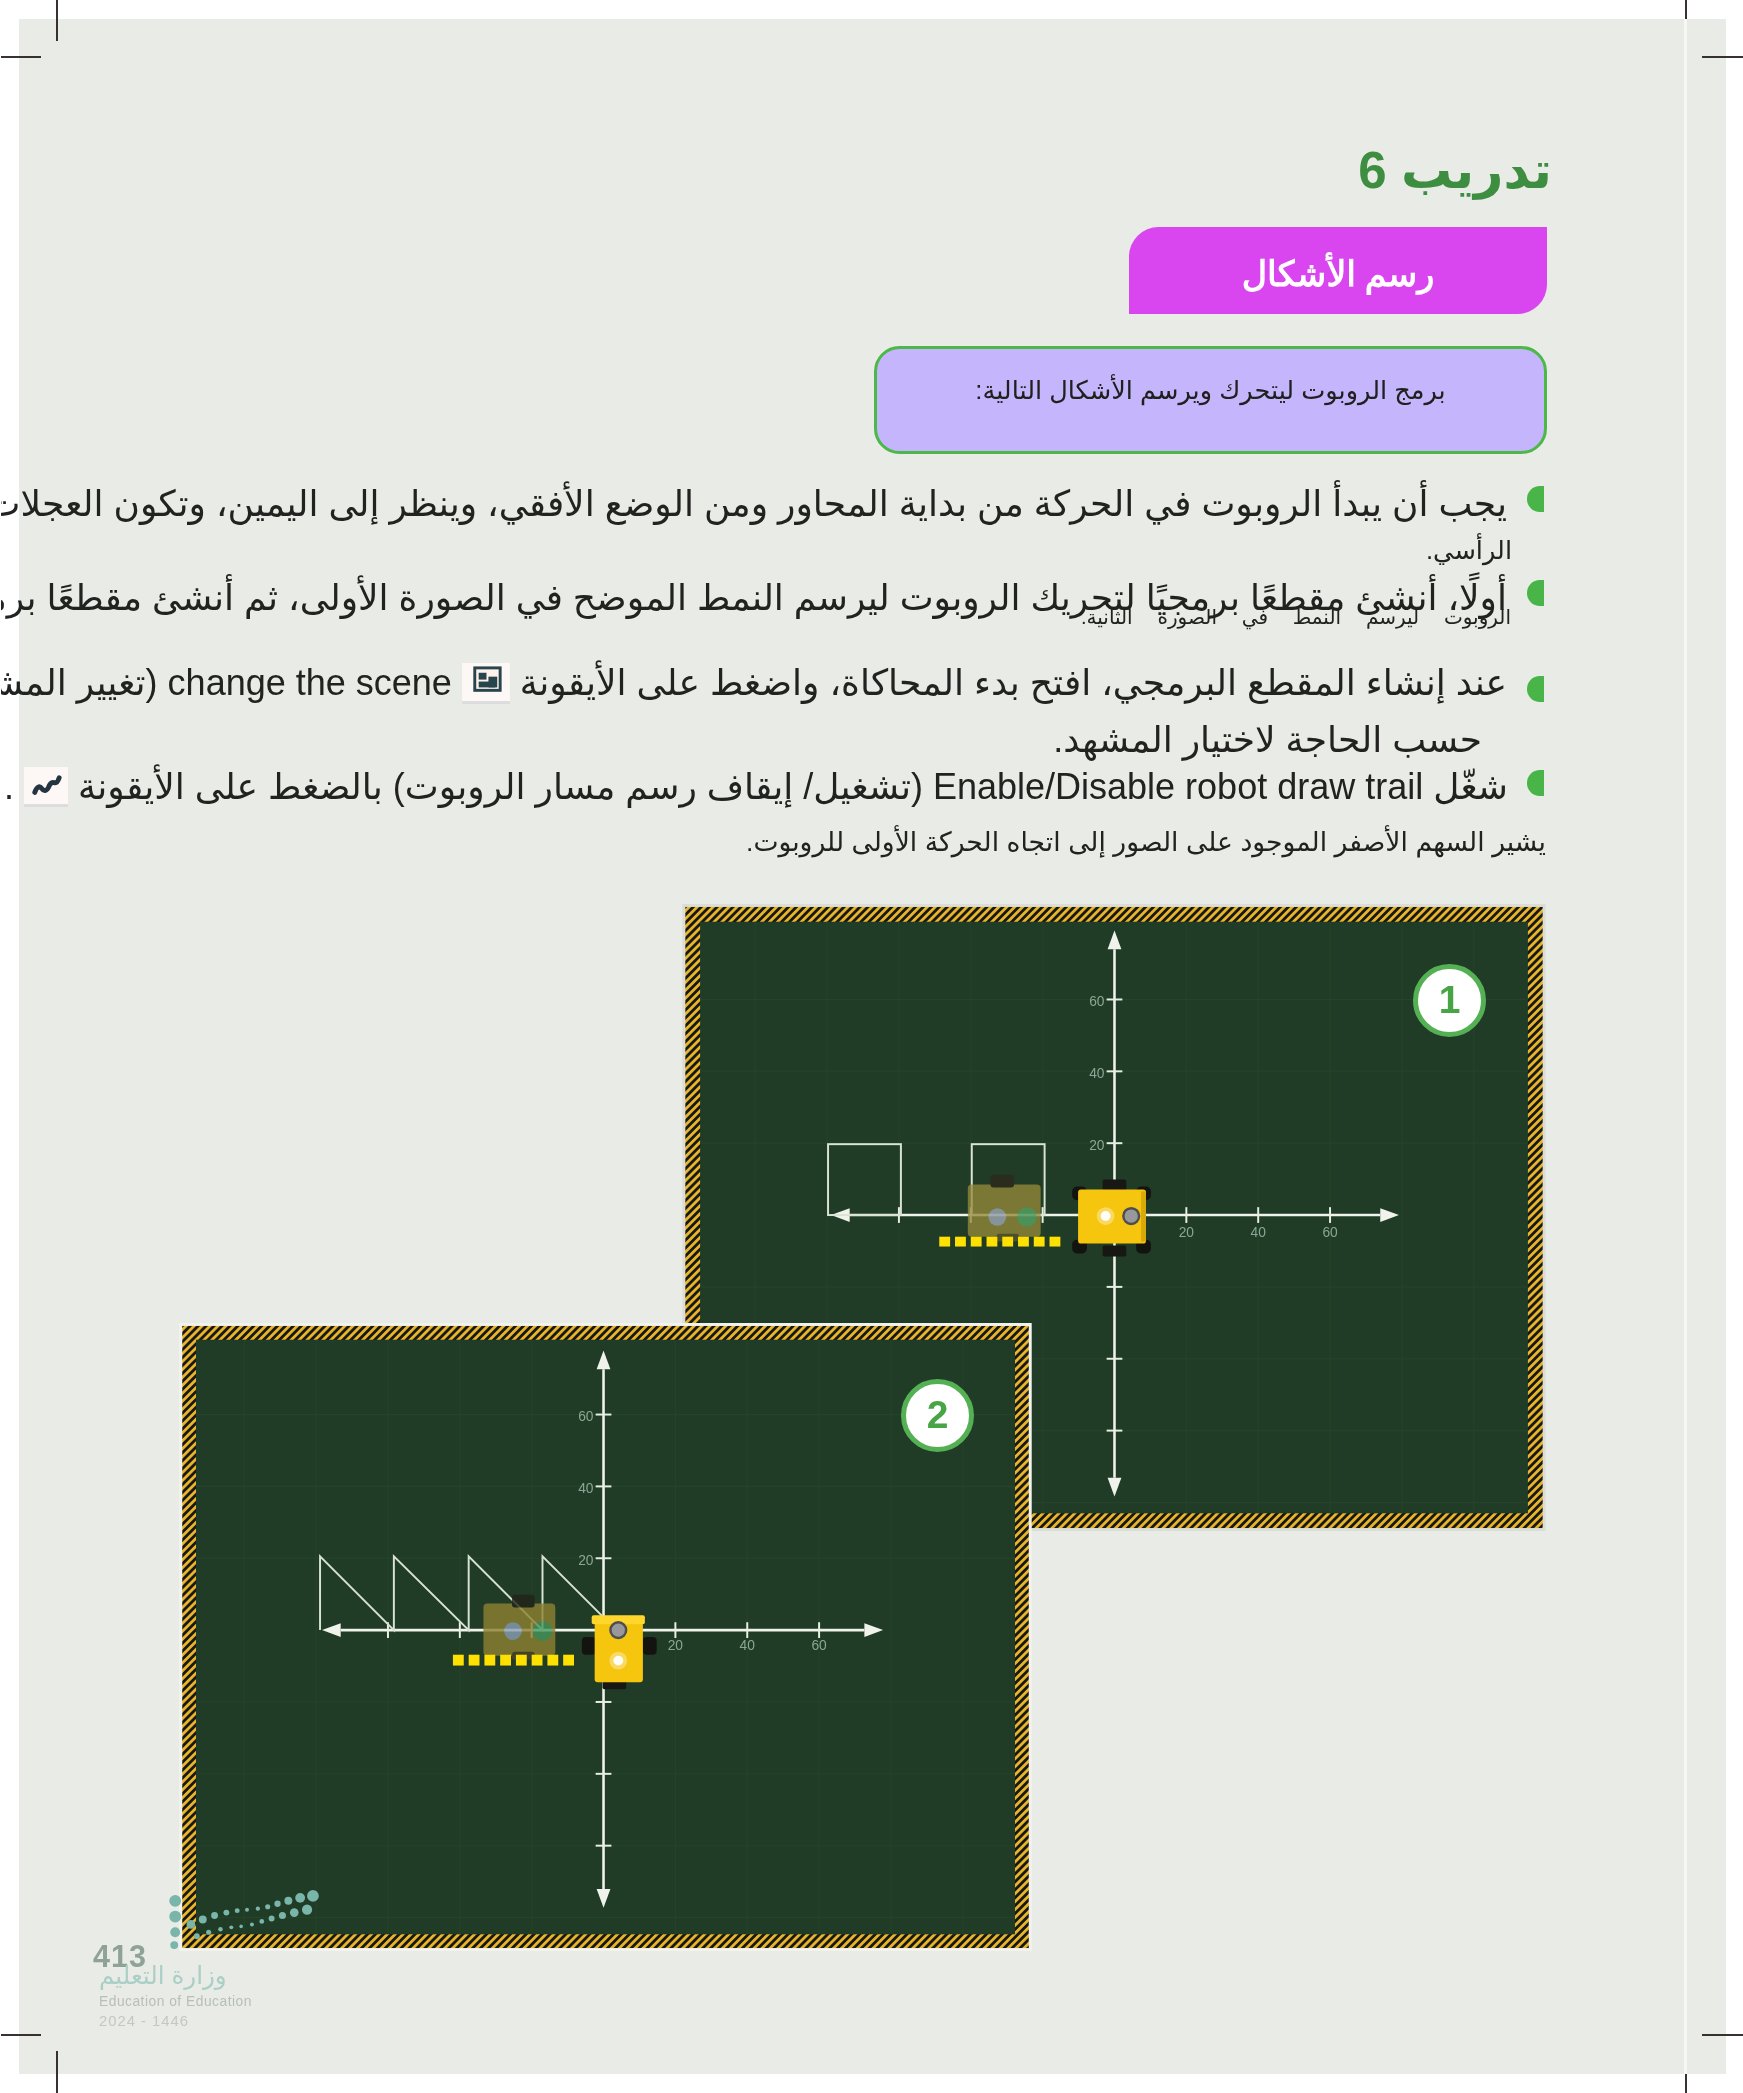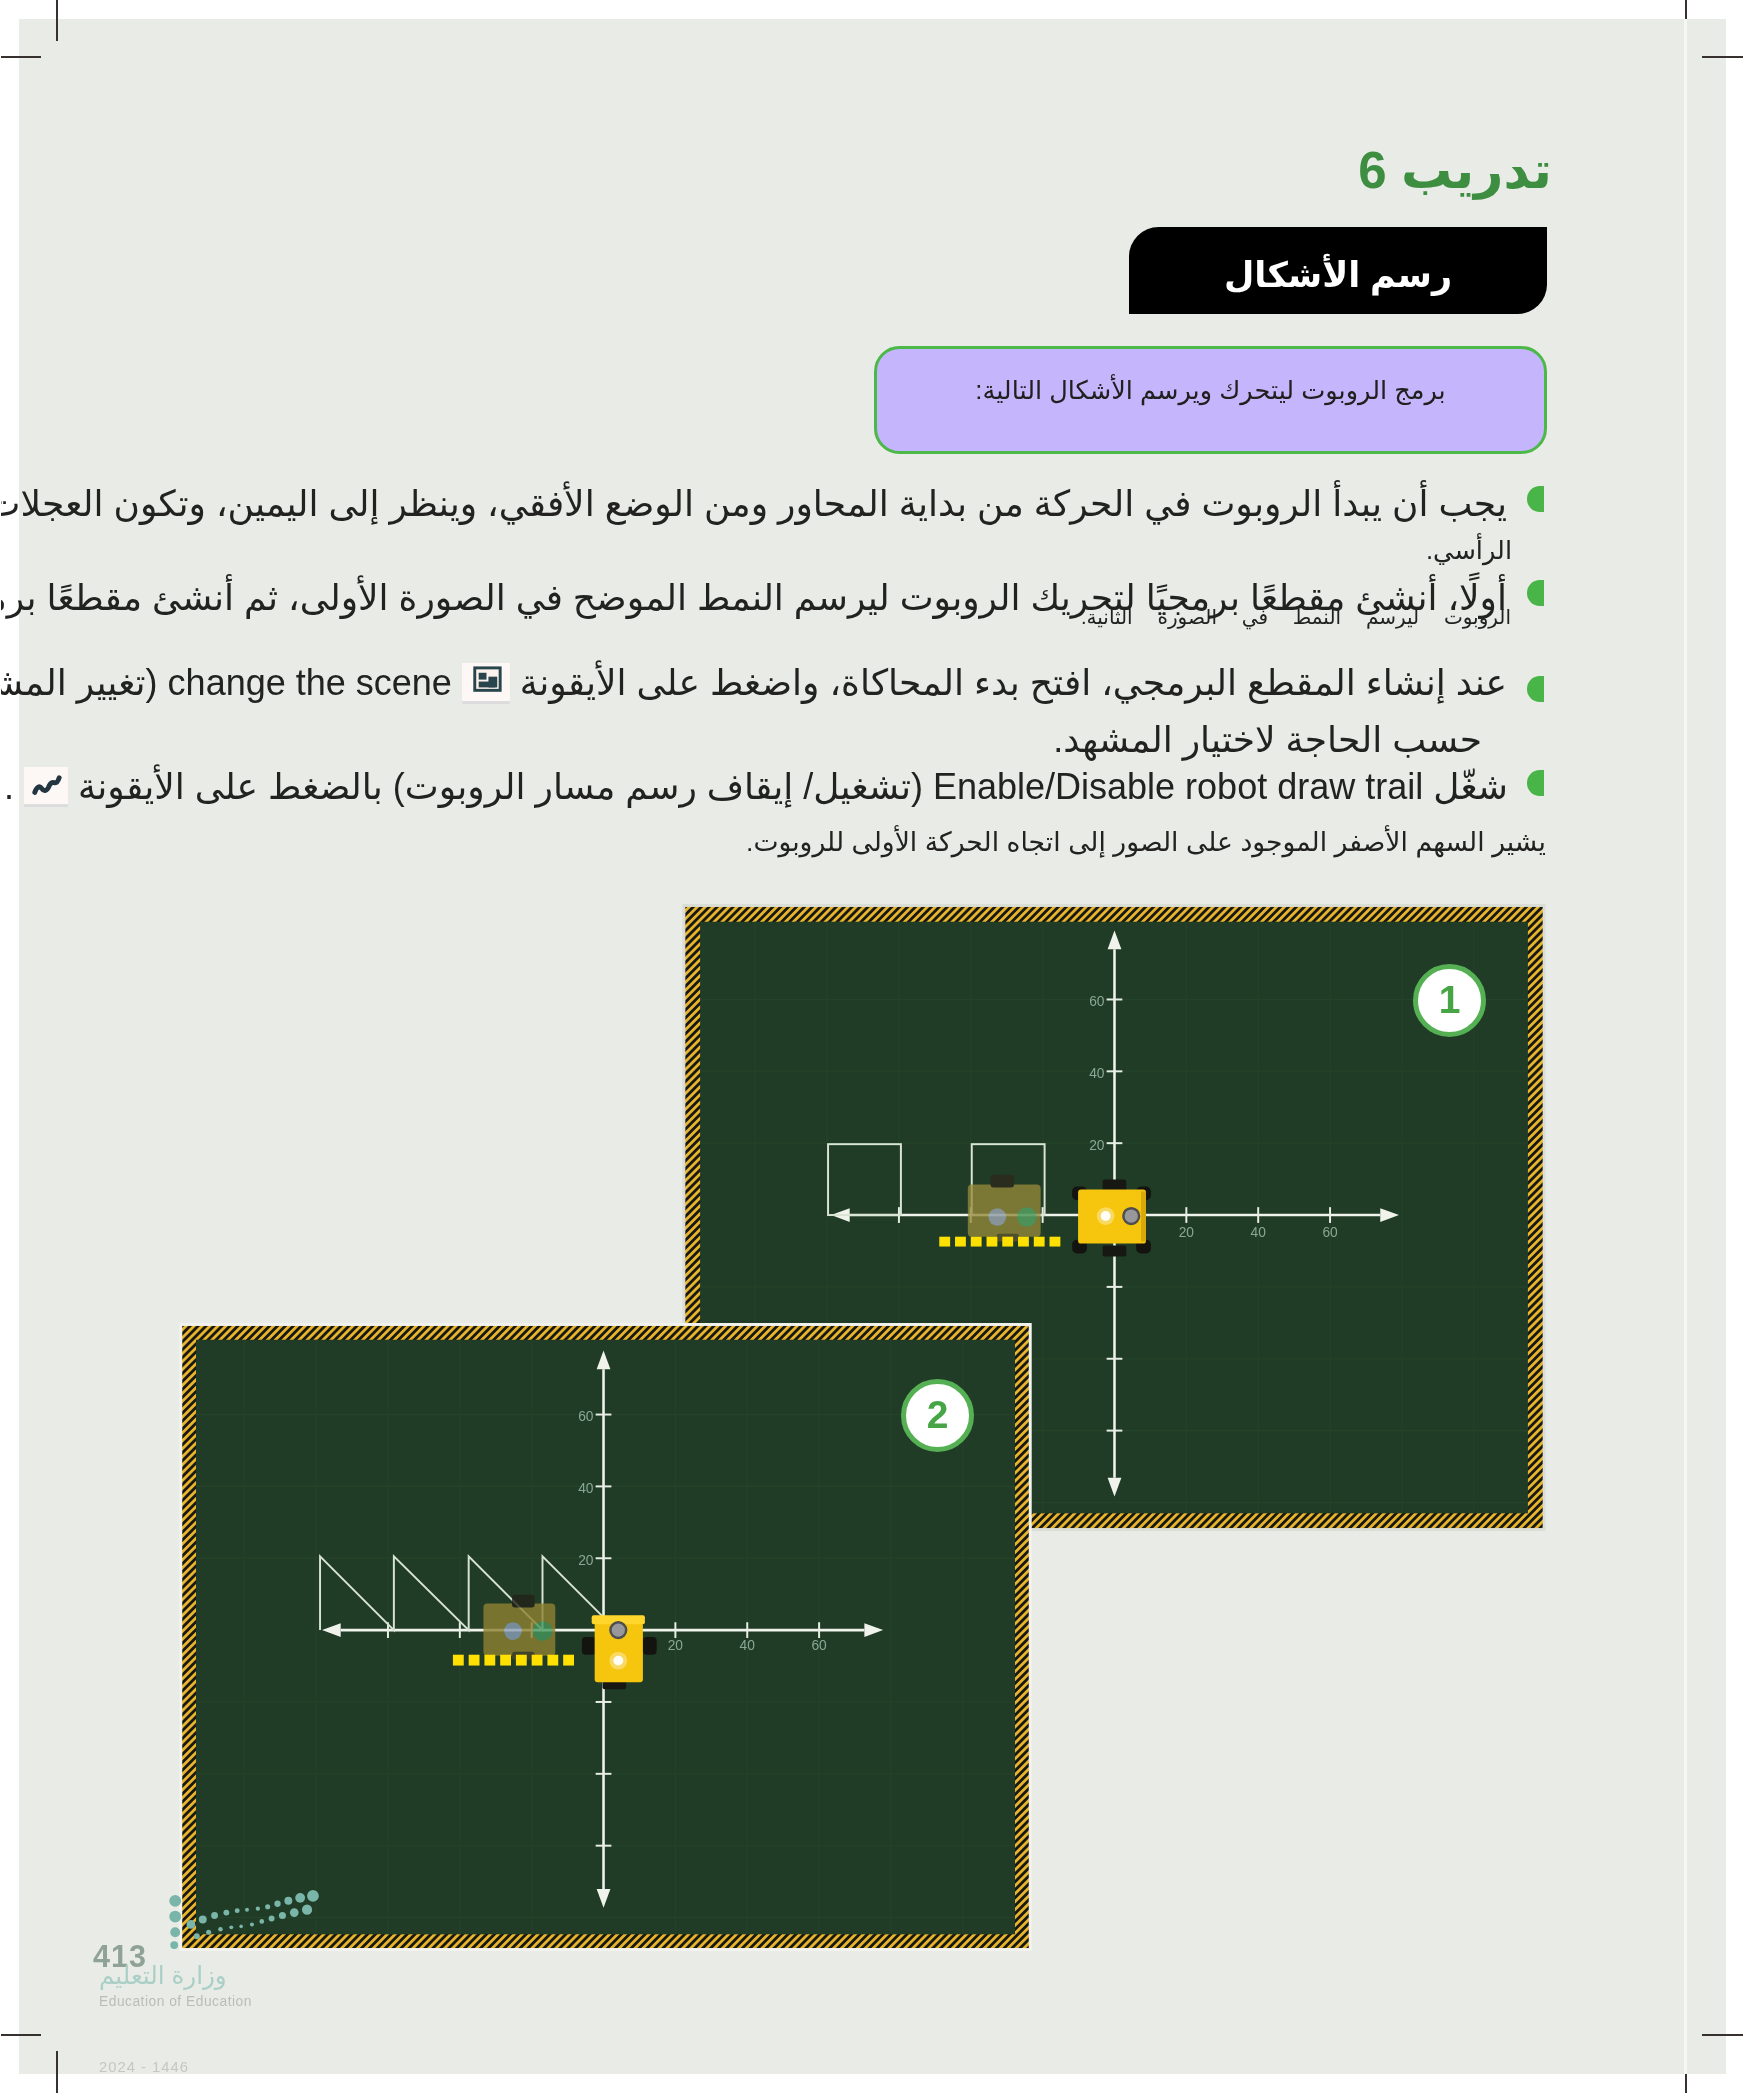--- a/index.html
+++ b/index.html
@@ -3,36 +3,36 @@
 <meta charset="utf-8">
 <style>
   html,body{margin:0;padding:0;}
   body{width:1744px;height:2093px;position:relative;background:#ffffff;overflow:hidden;
        font-family:"Liberation Sans","DejaVu Sans",sans-serif;}
   .abs{position:absolute;}
   .page{left:18.7px;top:18.7px;width:1707px;height:2055px;background:#e9ebe6;}
   .crop{background:#37322f;}
   .pageline{left:1684px;top:18.7px;width:3px;height:2055px;background:#f6f8f3;}
   .title{right:192px;top:141px;font-size:51px;font-weight:bold;color:#3e8e41;}
-  .greenlabel{left:1129px;top:227px;width:418px;height:87px;background:#000000;
+  .greenlabel{left:1129px;top:227px;width:418px;height:87px;background:#d946ef;
       border-radius:29.6px 0 29.6px 0;color:#ffffff;font-size:35px;font-weight:bold;
-      text-align:center;line-height:96px;}
+      text-align:center;line-height:96px;font-family:Liberation Serif, serif;}
   .whitebox{left:874px;top:346px;width:667px;height:102px;background:#c4b5fd;
       border:3.9px solid #4cb848;border-radius:25.6px;font-size:25.6px;color:#20201e;
       text-align:center;line-height:83px;}
   .tline{font-size:36px;color:#222220;line-height:47px;white-space:nowrap;direction:rtl;}
   .just{text-align:justify;text-align-last:justify;}
   .bullet{width:16.7px;height:25.6px;background:#49b549;border-radius:12.8px 0 0 12.8px;}
   .icon{display:inline-block;vertical-align:-8.9px;line-height:0;}
   .badge{width:63px;height:63px;background:#ffffff;border:5.9px solid #55b054;border-radius:50%;
       color:#47a545;font-size:39px;font-weight:bold;text-align:center;line-height:61px;}
   .p413{left:93px;top:1939px;font-size:30.5px;font-weight:bold;color:#8fa296;letter-spacing:1px;}
   .wizara{left:99px;top:1961px;font-size:24.6px;color:#aacfc6;font-weight:normal;}
   .moe{left:99px;top:1994px;font-size:13.8px;direction:ltr;color:#b7bfb8;letter-spacing:0.5px;}
-  .yr{left:99px;top:2013px;font-size:14.8px;direction:ltr;color:#c3c8c2;letter-spacing:1px;margin-top:46px;}
+  .yr{left:99px;top:2013px;font-size:14.8px;direction:ltr;color:#c3c8c2;letter-spacing:1px;}
 </style>
 </head>
 <body>
 <div class="abs page"></div>
 
 <div class="abs crop" style="left:56px;top:0;width:2px;height:41px;"></div>
 <div class="abs crop" style="left:0;top:56px;width:41px;height:2px;"></div>
 <div class="abs crop" style="left:1685px;top:0;width:2px;height:41px;"></div>
 <div class="abs crop" style="left:1702px;top:56px;width:41px;height:2px;"></div>
 <div class="abs crop" style="left:0;top:2034px;width:41px;height:2px;"></div>

